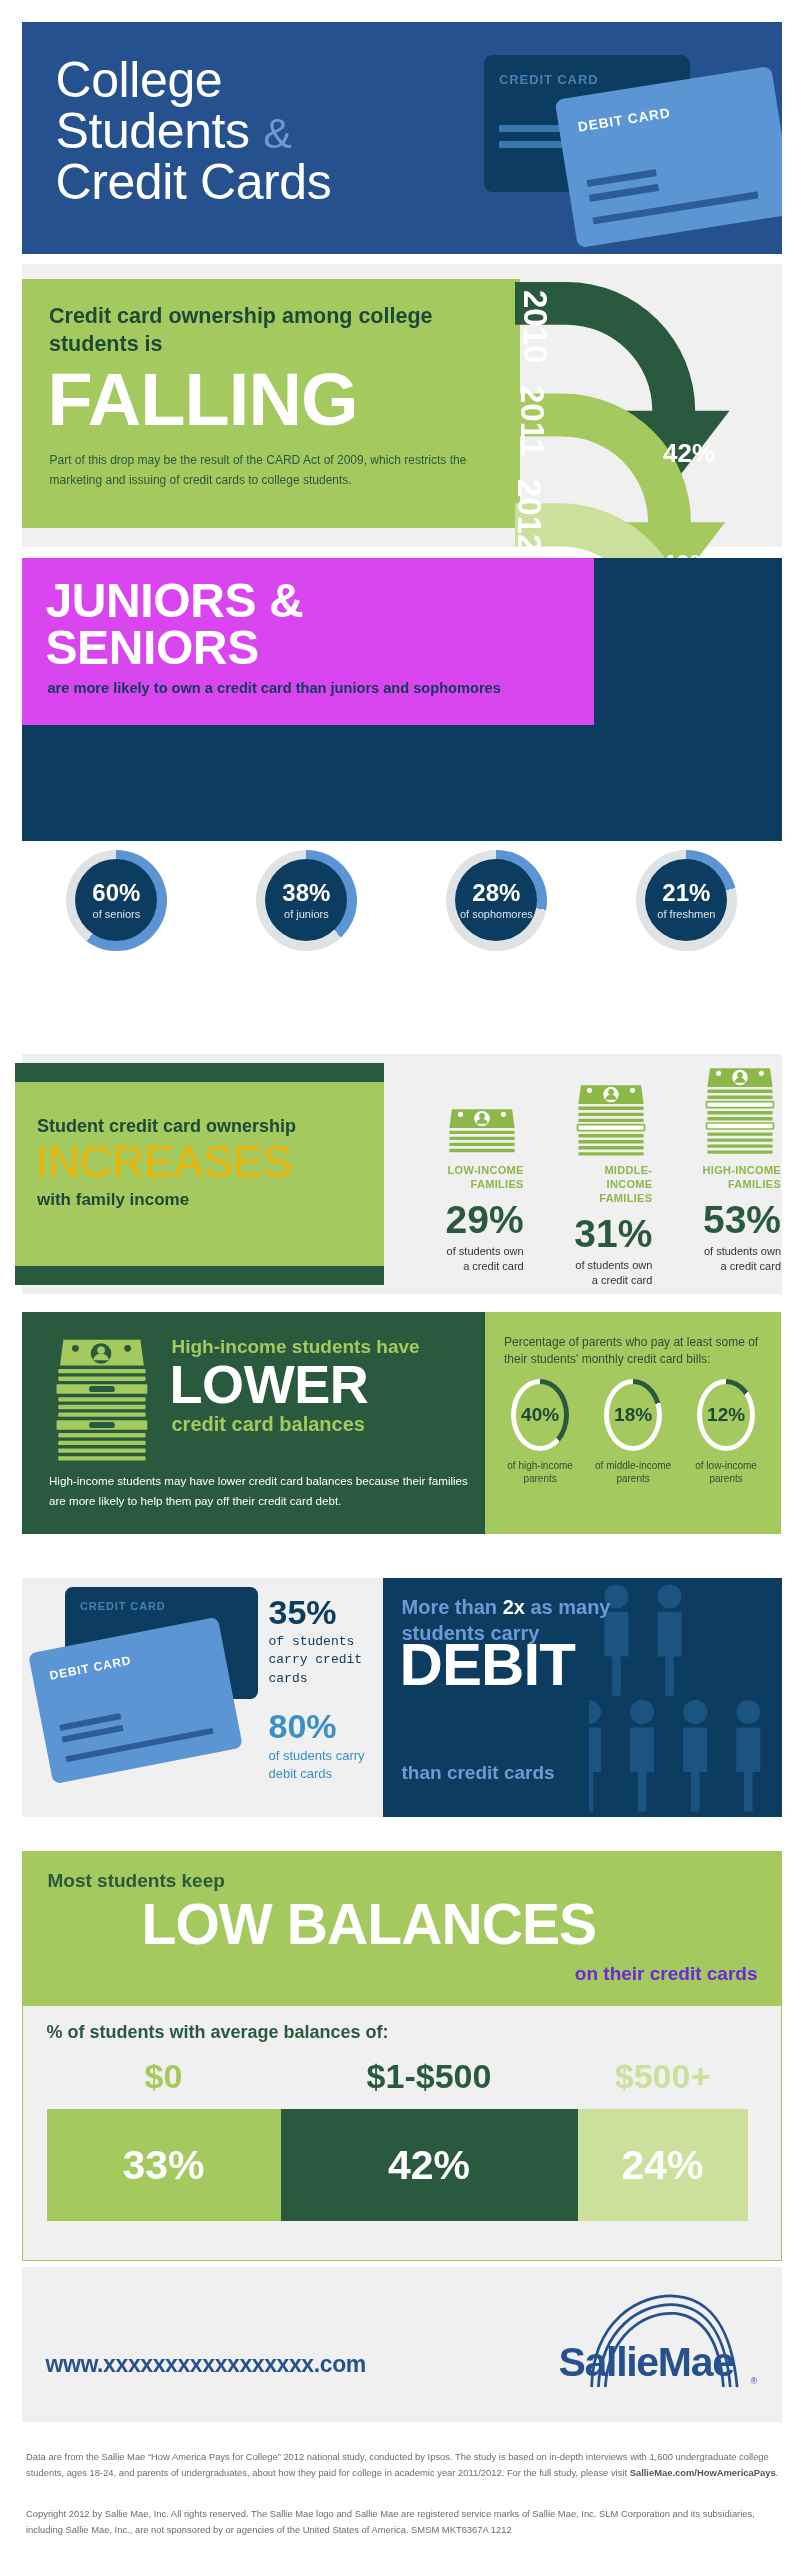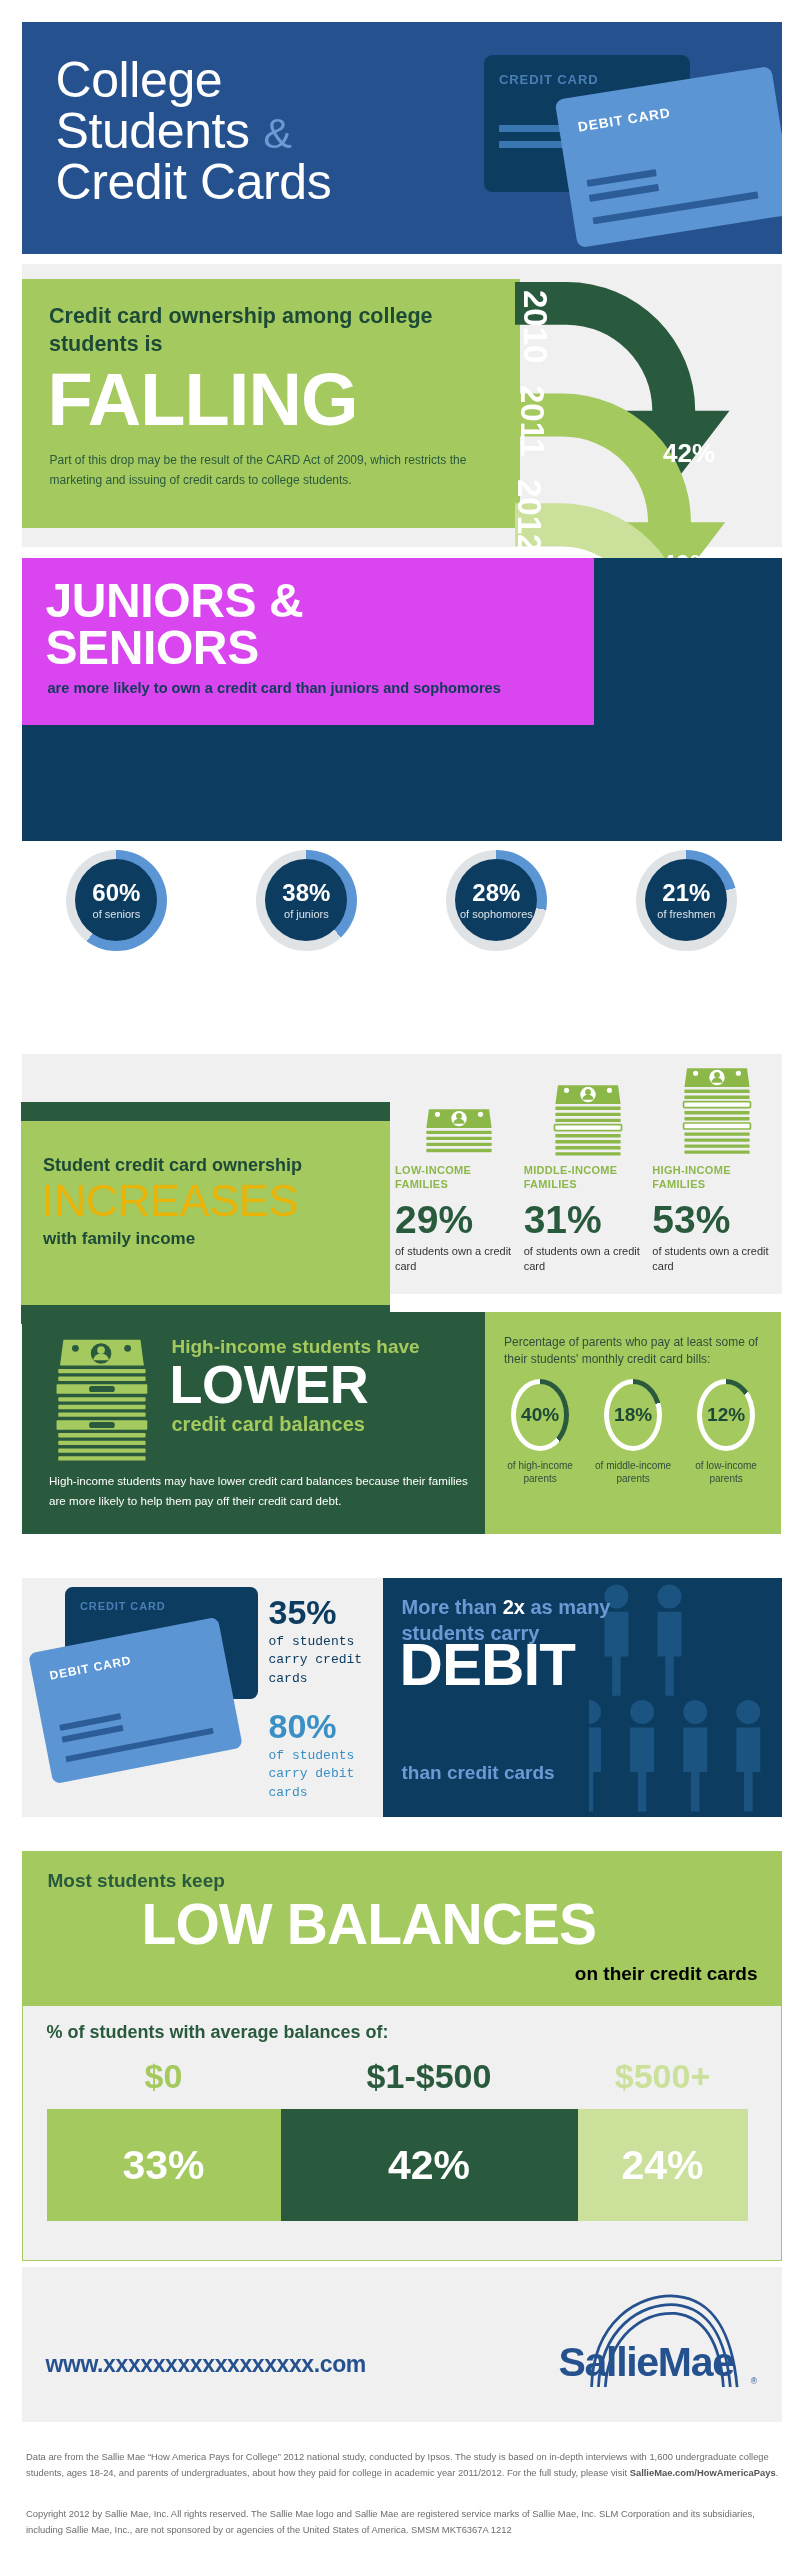--- a/index.html
+++ b/index.html
@@ -128,23 +128,22 @@
     font-family: "Liberation Sans Narrow","Liberation Sans",sans-serif; }
   .donut-lbl { color: #dde3e8; font-size: 11px; margin-top: 2.6px;
     font-family: "Liberation Sans Narrow","Liberation Sans",sans-serif; }
 
   
   .sec-increases {
     position: absolute; left: 21.5px; top: 1054px; width: 760px; height: 240px;
     background: #f0f0f0;
   }
   .inc-card {
-    position: absolute; left: 21px; top: 1063px; width: 369px; height: 222px;
+    position: absolute; left: 15px; top: 1063px; width: 369px; height: 222px;
     background: #2a5a3d;
-    margin-top: 39px;
   }
   .inc-inner {
     position: absolute; left: 0px; top: 19px; width: 369px; height: 184px;
     background: #a4c95e;
   }
   .inc-kicker {
     position: absolute; left: 22px; top: 53px; color: #1d4a37;
     font-size: 18px; font-weight: 700;
     font-family: "Liberation Sans Narrow","Liberation Sans",sans-serif;
   }
@@ -152,21 +151,21 @@
     position: absolute; left: 20.6px; top: 76px; color: #eab308;
     font-size: 45px; font-weight: 400; line-height: 1; letter-spacing: -0.4px;
     font-family: "Liberation Sans Narrow","Liberation Sans",sans-serif;
   }
   .inc-sub {
     position: absolute; left: 22px; top: 127px; color: #1d4a37;
     font-size: 17px; font-weight: 700;
     font-family: "Liberation Sans Narrow","Liberation Sans",sans-serif;
   }
   .inc-cols { position: absolute; left: 395px; top: 1063px; width: 386px; height: 222px; display: flex; }
-  .inc-col { width: 129px; text-align: left; position: relative; }
+  .inc-col { width: 129px; text-align: right; position: relative; margin-left: 46px; }
   .money-wrap { height: 96px; display: flex; align-items: flex-end; justify-content: center; }
   .inc-col-label {
     color: #8cb84a; font-size: 11px; font-weight: 700; line-height: 1.25; letter-spacing: 0.3px;
     margin-top: 5.2px; font-family: "Liberation Sans Narrow","Liberation Sans",sans-serif;
   }
   .inc-col-pct {
     color: #2a5a3d; font-size: 39px; font-weight: 700; line-height: 1; margin-top: 8.6px;
     font-family: "Liberation Sans Narrow","Liberation Sans",sans-serif;
   }
   .inc-col-note {
@@ -238,41 +237,41 @@
 
   .stat-35 { position: absolute; left: 247px; top: 17px; width: 103px; }
   .stat-80 { position: absolute; left: 247px; top: 131px; width: 103px; }
   .stat-num-dark { color: #0d3c61; font-size: 34px; font-weight: 700; line-height: 1;
     font-family: "Liberation Sans Narrow","Liberation Sans",sans-serif; }
   .stat-num-blue { color: #3a8fc4; font-size: 34px; font-weight: 700; line-height: 1;
     font-family: "Liberation Sans Narrow","Liberation Sans",sans-serif; }
   .stat-note-dark { color: #0d3c61; font-size: 13px; line-height: 1.4; margin-top: 4.3px;
     font-family: Liberation Mono, monospace; }
   .stat-note-blue { color: #3a8fc4; font-size: 13px; line-height: 1.4; margin-top: 4.3px;
-    font-family: Liberation Mono, monospace; }
+    font-family: Liberation Sans, sans-serif; }
 
   .people { position: absolute; left: 206px; top: 0; width: 197px; height: 239px; opacity: 1; }
   .debit-kicker { position: absolute; left: 19px; top: 15.5px; width: 258px; color: #6b9ad4;
     font-size: 20px; font-weight: 700; line-height: 1.3; z-index: 3;
     font-family: "Liberation Sans Narrow","Liberation Sans",sans-serif; }
   .debit-kicker b { color: #ffffff; }
   .debit-big { position: absolute; left: 17px; top: 58px; color: #ffffff;
     font-size: 60px; font-weight: 700; line-height: 0.95; letter-spacing: -0.9px; z-index: 3;
     font-family: "Liberation Sans Narrow","Liberation Sans",sans-serif; }
   .debit-sub { position: absolute; left: 19px; top: 184px; color: #6b9ad4;
     font-size: 19px; font-weight: 700; z-index: 3;
     font-family: "Liberation Sans Narrow","Liberation Sans",sans-serif; }
 
   
   .lb-green { position: absolute; left: 21.5px; top: 1851px; width: 760px; height: 155px; background: #a4c95e; }
   .lb-kicker { position: absolute; left: 26px; top: 19px; color: #2a5a3d; font-size: 19px; font-weight: 700;
     font-family: "Liberation Sans Narrow","Liberation Sans",sans-serif; }
   .lb-big { position: absolute; left: 120px; top: 45px; color: #ffffff; font-size: 57px; font-weight: 700; line-height: 1; letter-spacing: -0.9px;
     font-family: "Liberation Sans Narrow","Liberation Sans",sans-serif; }
-  .lb-sub { position: absolute; right: 24px; top: 112px; color: #000000; font-size: 19px; font-weight: 700;
+  .lb-sub { position: absolute; right: 24px; top: 112px; color: #6d28d9; font-size: 19px; font-weight: 700;
     font-family: "Liberation Sans Narrow","Liberation Sans",sans-serif; }
 
   .lb-chart { position: absolute; left: 21.5px; top: 2006px; width: 760px; height: 255px; background: #f0f0f0; border: 1.7px solid #a4c95e; border-top: none; }
   .lb-chart-title { position: absolute; left: 24px; top: 15.5px; color: #2a5a3d; font-size: 18px; font-weight: 700;
     font-family: "Liberation Sans Narrow","Liberation Sans",sans-serif; }
   .bars { position: absolute; left: 24px; top: 103px; width: 708px; height: 112px; display: flex; }
   .bar { height: 112px; position: relative; display: flex; align-items: center; justify-content: center; }
   .bar-val { font-size: 41px; font-weight: 700; line-height: 1;
     font-family: "Liberation Sans Narrow","Liberation Sans",sans-serif; }
   .bar-cat { position: absolute; top: -52px; left: 0; width: 100%; text-align: center; font-size: 34px; font-weight: 700;

